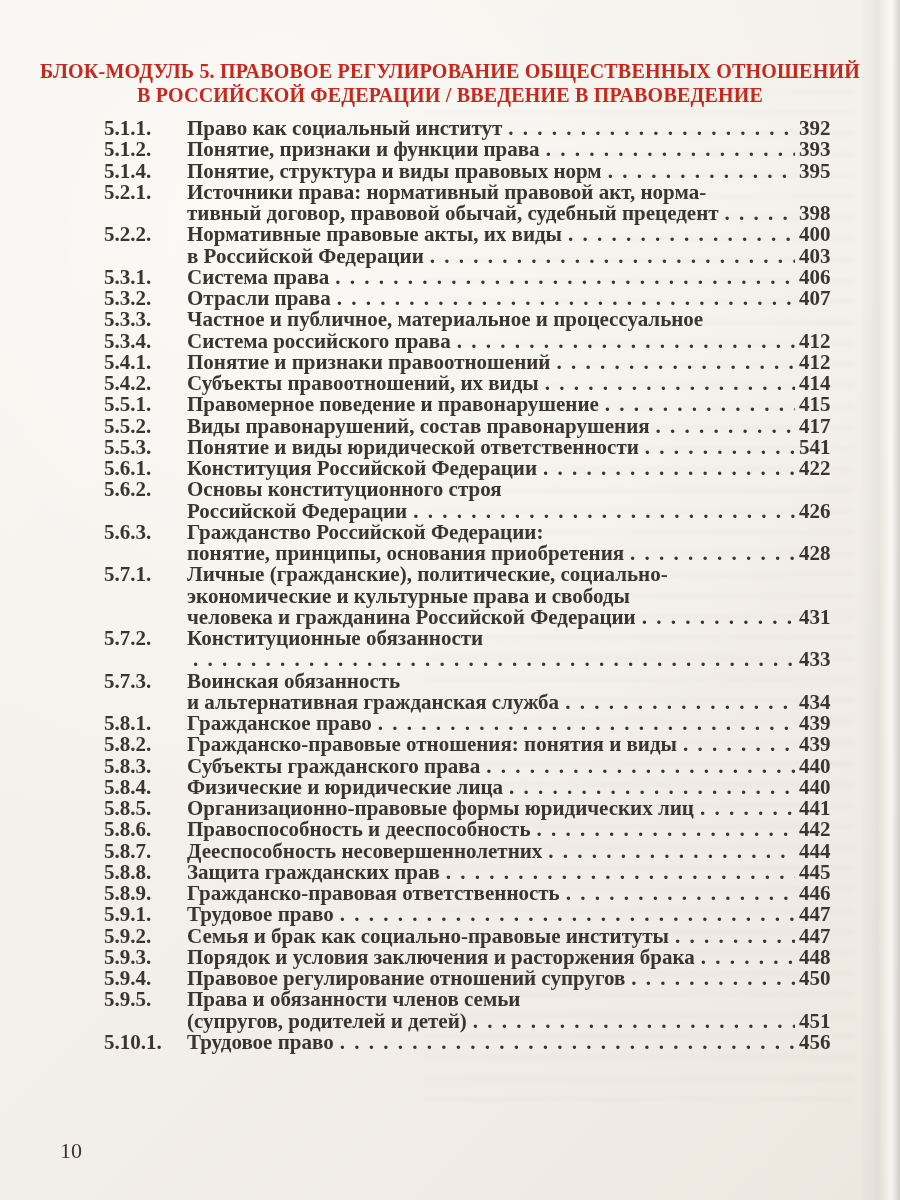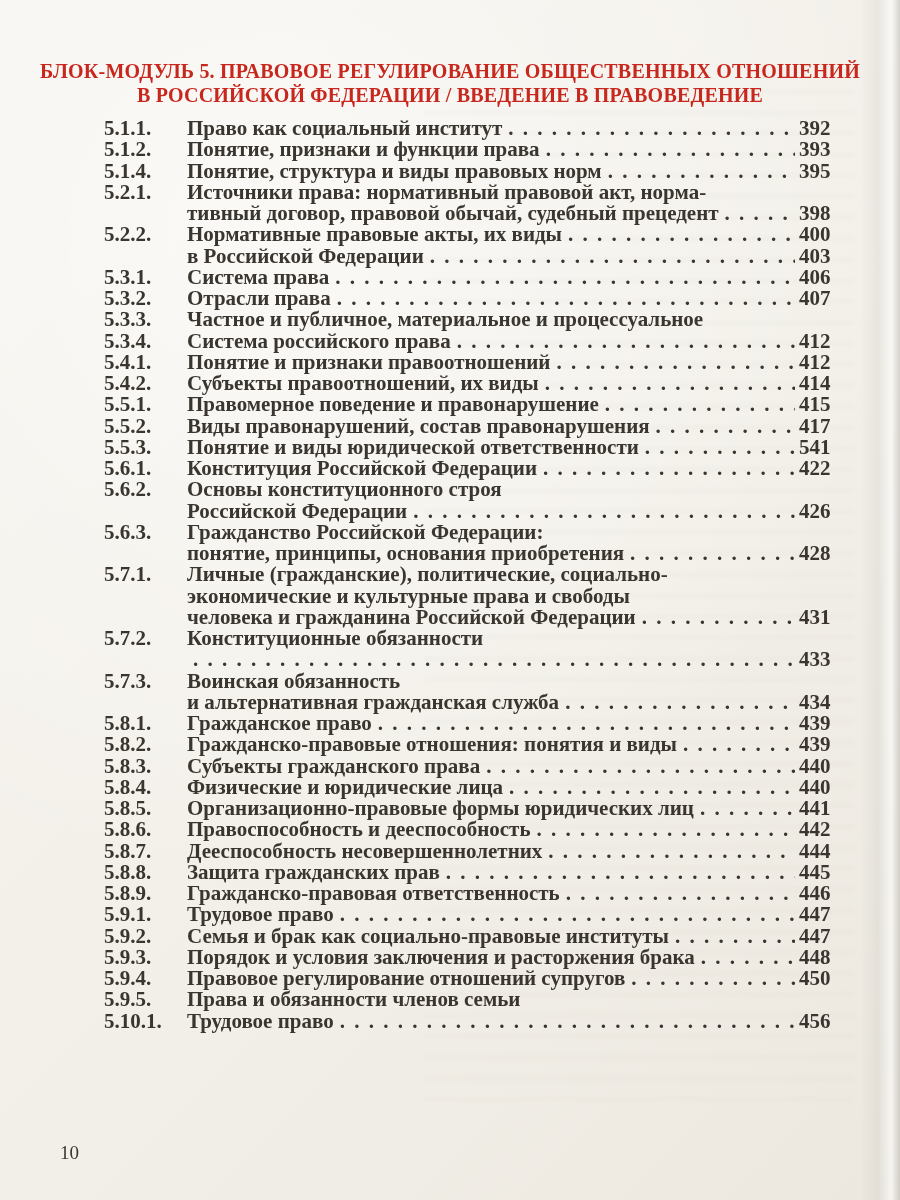--- a/index.html
+++ b/index.html
@@ -71,21 +71,21 @@
   }
   .toc-dots::after{
     content:". . . . . . . . . . . . . . . . . . . . . . . . . . . . . . . . . . . . . . . . . . . . . . . . . . . . . . . . . . . . . . . . . . . .";
     letter-spacing:2px;
   }
   .toc-page{flex:none;width:46px;text-align:left;}
   .footer-num{
     position:absolute;
     left:60px;
     bottom:36px;
-    font-size:19px;
+    font-size:22px;
     font-weight:normal;
   }
 </style>
 </head>
 <body>
 
 <div class="page">
   <div class="showthrough"></div>
 
   <div class="heading">
@@ -321,20 +321,26 @@
         <span class="toc-num">5.9.4.</span>
         <span class="toc-text">Правовое регулирование отношений супругов</span>
         <span class="toc-dots"></span>
         <span class="toc-page">450</span>
       </div>
       <div class="toc-row">
         <span class="toc-num">5.9.5.</span>
         <span class="toc-text">Права и обязанности членов семьи</span>
       </div>
       <div class="toc-row">
+        <span class="toc-num"></span>
+        <span class="toc-text">(супругов, родителей и детей)</span>
+        <span class="toc-dots"></span>
+        <span class="toc-page">451</span>
+      </div>
+      <div class="toc-row">
         <span class="toc-num">5.10.1.</span>
         <span class="toc-text">Трудовое право</span>
         <span class="toc-dots"></span>
         <span class="toc-page">456</span>
       </div>
     </div>
 
   <div class="footer-num">10</div>
 
   <div class="curl-shadow"></div>

